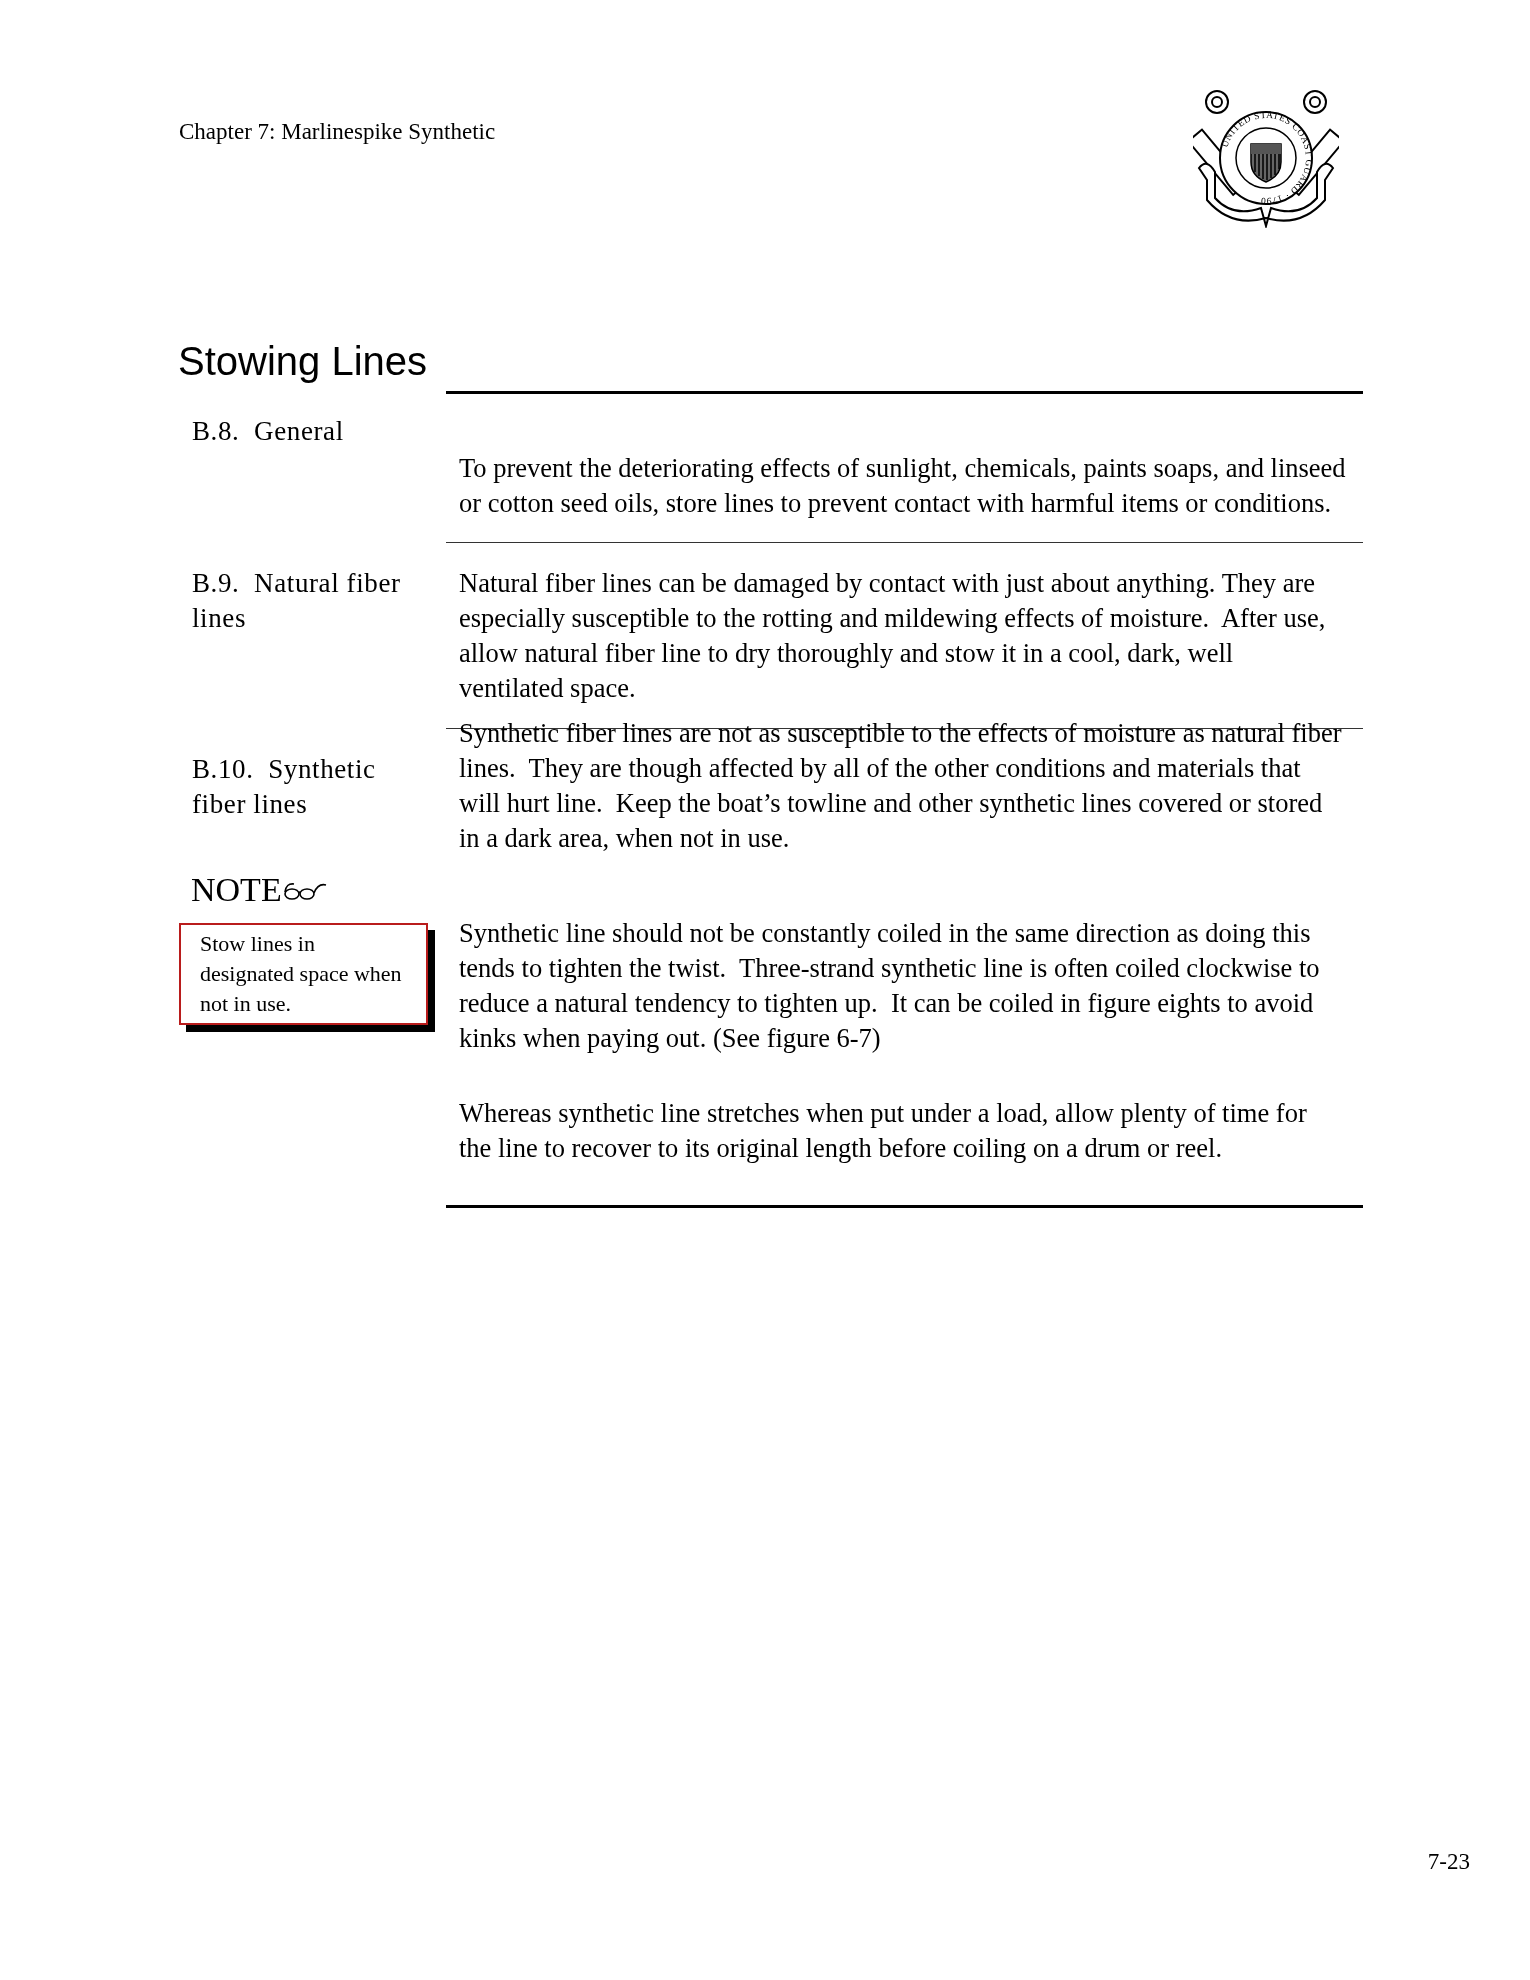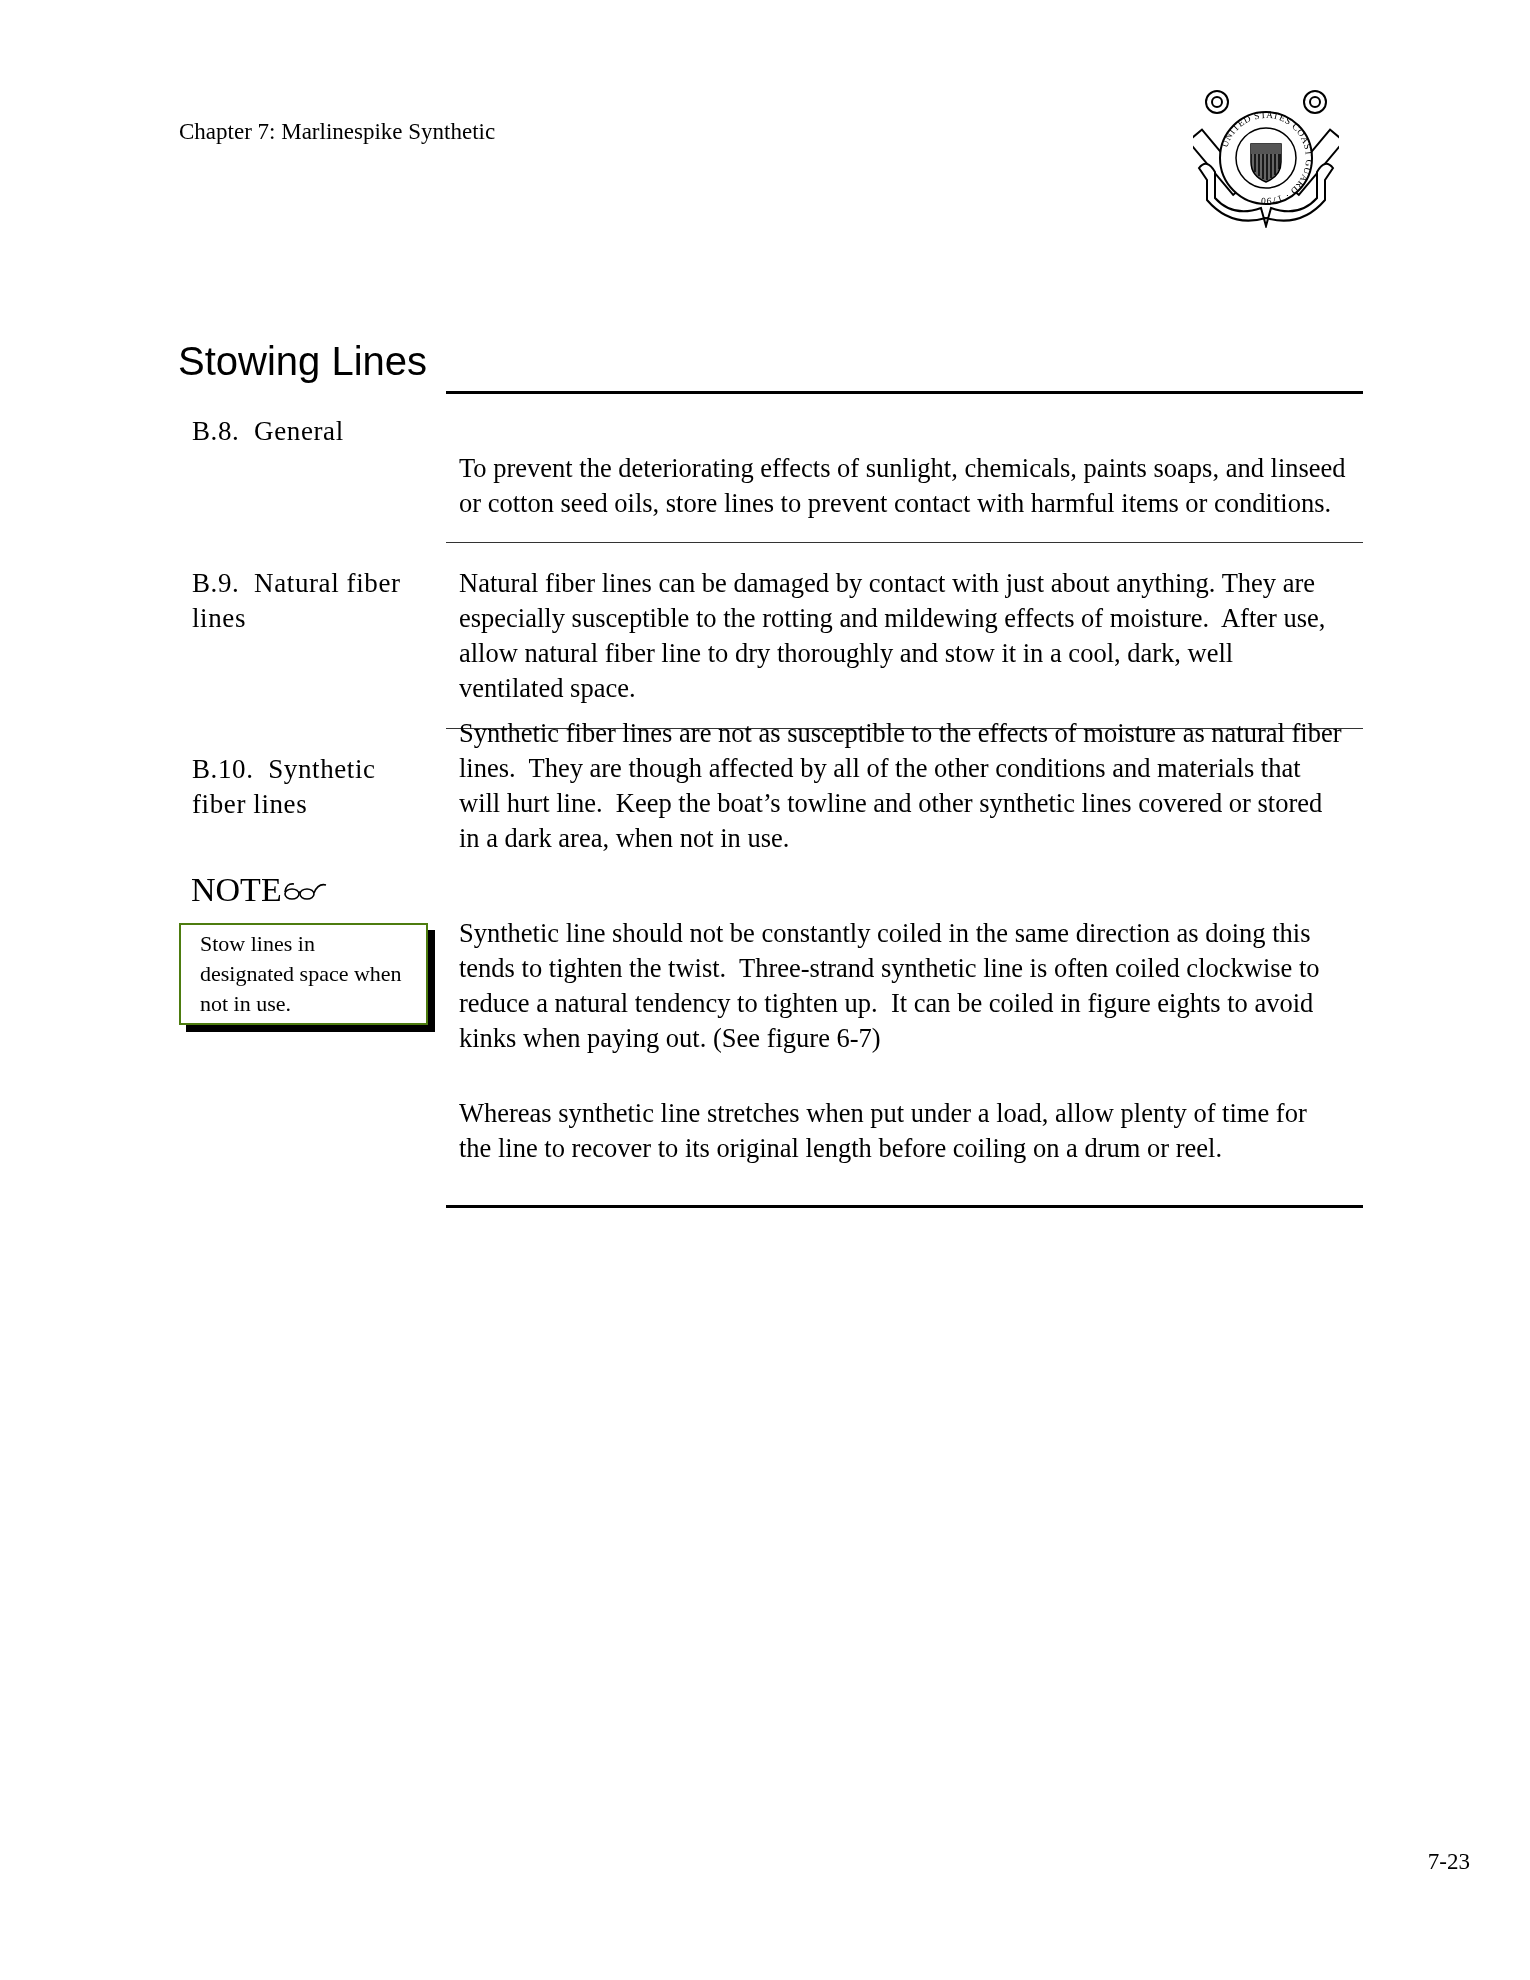--- a/index.html
+++ b/index.html
@@ -7,21 +7,21 @@
   .running-head { position: absolute; left: 179px; top: 118px; font-size: 23px; line-height: 28px; white-space: nowrap; }
   .seal { position: absolute; left: 1193px; top: 88px; width: 146px; height: 140px; }
   .page-title { position: absolute; left: 178px; top: 296px; font-family: "Liberation Sans", sans-serif; font-size: 40px; line-height: 48px; white-space: nowrap; margin-top: 41px; }
   .rule { position: absolute; left: 446px; width: 917px; background: #000; }
   .rule.thick { height: 3px; }
   .rule.thin { height: 1px; background: #333; }
   .side-head { position: absolute; left: 192px; width: 250px; font-size: 27px; line-height: 35px; letter-spacing: 0.6px; }
   .body-para { position: absolute; left: 459px; width: 900px; font-size: 26.5px; line-height: 35px; }
   .note-label { position: absolute; left: 191px; top: 870px; font-size: 34px; line-height: 40px; white-space: nowrap; display: flex; align-items: center; gap: 0; }
   .note-label svg { width: 46px; height: 22px; }
-  .note-box { position: absolute; left: 179px; top: 923px; width: 249px; height: 102px; border: 2px solid #4d7c0f; background: #fff; box-shadow: 7px 7px 0 #000; box-sizing: border-box; padding: 4px 0 0 19px; font-size: 22px; line-height: 30px; }
+  .note-box { position: absolute; left: 179px; top: 923px; width: 249px; height: 102px; border: 2px solid #b91c1c; background: #fff; box-shadow: 7px 7px 0 #000; box-sizing: border-box; padding: 4px 0 0 19px; font-size: 22px; line-height: 30px; }
   .page-number { position: absolute; left: 0; width: 1470px; top: 1848px; text-align: right; font-size: 23px; line-height: 28px; }
 </style>
 </head>
 <body>
 
 <div class="running-head">Chapter 7: Marlinespike Synthetic</div>
 
 <div class="seal">
   <svg viewBox="0 0 146 140" width="146" height="140">
 

